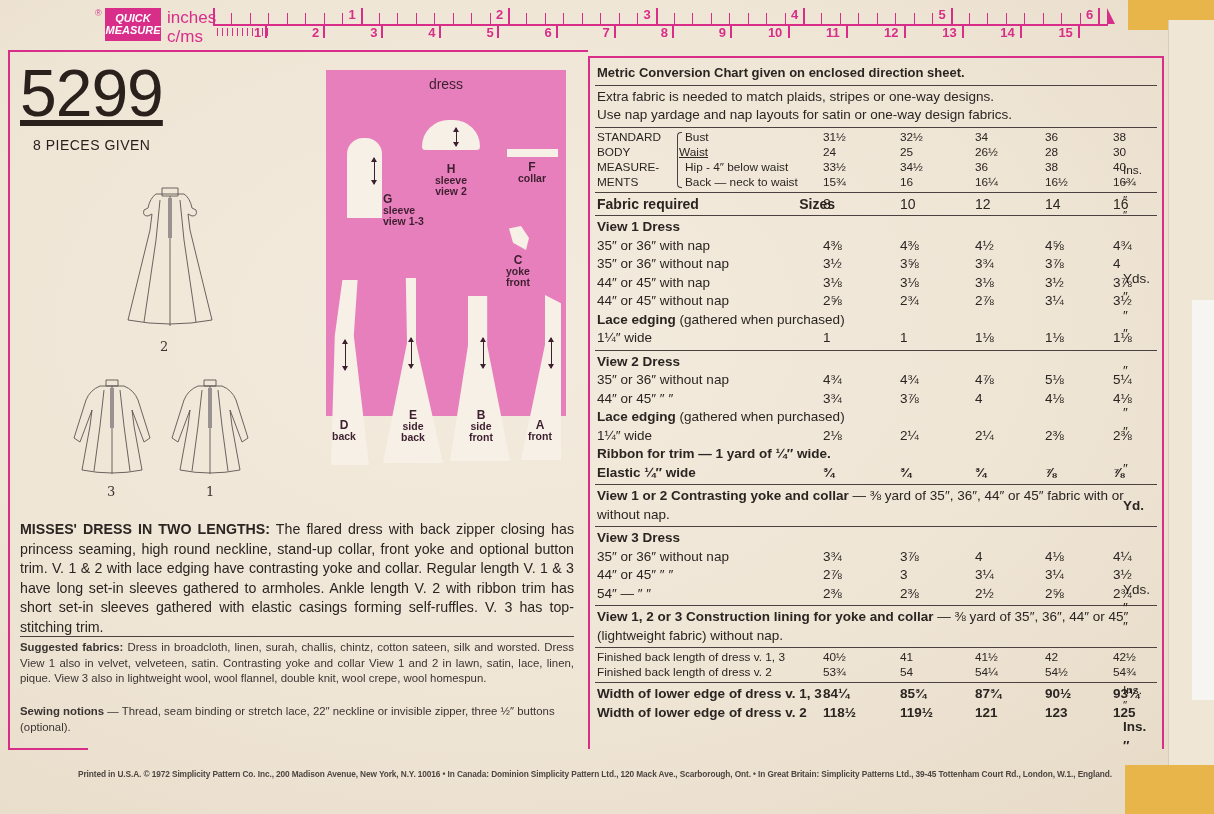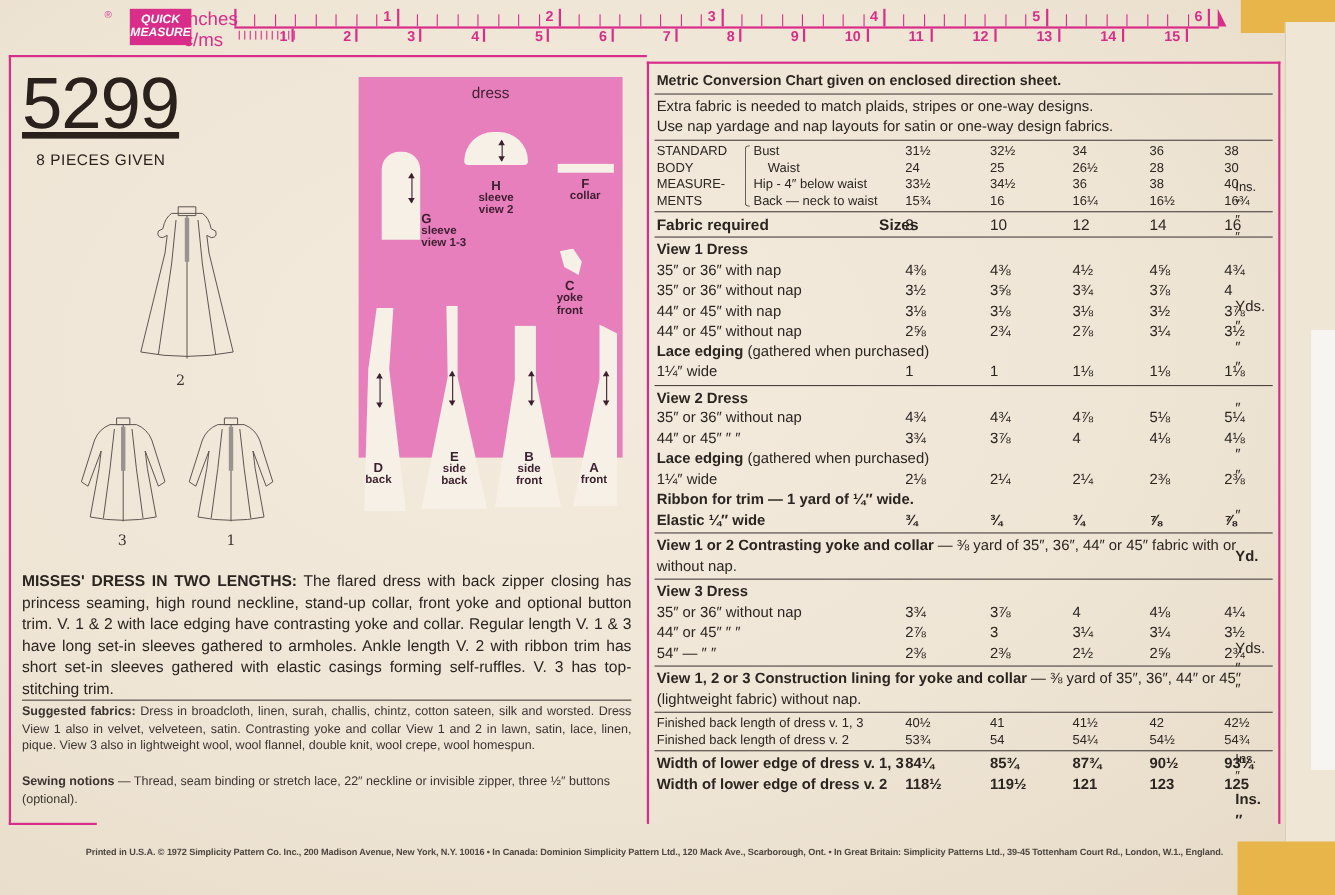--- a/index.html
+++ b/index.html
@@ -15,21 +15,21 @@
     background: radial-gradient(ellipse at 40% 40%, #f3ebde 0%, #efe5d5 55%, #e6dac6 100%);
   }
   .yellow-tab-top { position:absolute; left:1128px; top:0; width:86px; height:30px; background:#e8b54a; }
   .yellow-tab-bottom { position:absolute; left:1125px; top:765px; width:89px; height:49px; background:#e8b54a; }
   .flap-right { position:absolute; left:1168px; top:20px; width:46px; height:760px; background:#efe6d6; border-left:1px solid #d8ccb6; }
   .gap-white { position:absolute; left:1192px; top:300px; width:22px; height:400px; background:#f7f5f1; }
 
   
   .ruler { position:absolute; left:95px; top:6px; width:1020px; height:36px; }
   .ruler .reg { position:absolute; left:0; top:2px; font-size:9px; color:#d63a8a; }
-  .qm { position:absolute; left:10px; top:2px; width:56px; height:33px; background:#d92d8a; color:#fff; font-weight:bold; font-style:italic; font-size:11px; line-height:12px; text-align:center; padding-top:4px;margin-left:13px; }
+  .qm { position:absolute; left:10px; top:2px; width:56px; height:33px; background:#d92d8a; color:#fff; font-weight:bold; font-style:italic; font-size:11px; line-height:12px; text-align:center; padding-top:4px; }
   .unit-label { position:absolute; left:72px; font-size:17px; color:#d92d8a; }
   .unit-in { top:2px; }
   .unit-cm { top:21px; }
   .ruler-line { position:absolute; left:118px; top:18px; width:895px; height:2px; background:#d92d8a; }
   .tick { position:absolute; background:#d92d8a; width:1px; }
   .tick-in { top:7px; height:11px; }
   .tick-in.major { top:2px; height:16px; width:2px; }
   .tick-cm { top:20px; height:12px; width:2px; }
   .num { position:absolute; font-size:13px; font-weight:bold; color:#d92d8a; }
   .num-in { top:1px; }
@@ -330,21 +330,21 @@
           <div class="c-row small">
             <span class="c-label" style="left: 90px;">Bust</span>
             <span class="c-val v0">31½</span>
             <span class="c-val v1">32½</span>
             <span class="c-val v2">34</span>
             <span class="c-val v3">36</span>
             <span class="c-val v4">38</span>
             <span class="c-unit">Ins.</span>
           </div>
           <div class="c-row small">
-            <span class="c-label" style="left: 103px;">Waist</span>
+            <span class="c-label" style="left: 84px; text-decoration: underline;">Waist</span>
             <span class="c-val v0">24</span>
             <span class="c-val v1">25</span>
             <span class="c-val v2">26½</span>
             <span class="c-val v3">28</span>
             <span class="c-val v4">30</span>
             <span class="c-unit">″</span>
           </div>
           <div class="c-row small">
             <span class="c-label" style="left: 90px;">Hip - 4″ below waist</span>
             <span class="c-val v0">33½</span>

